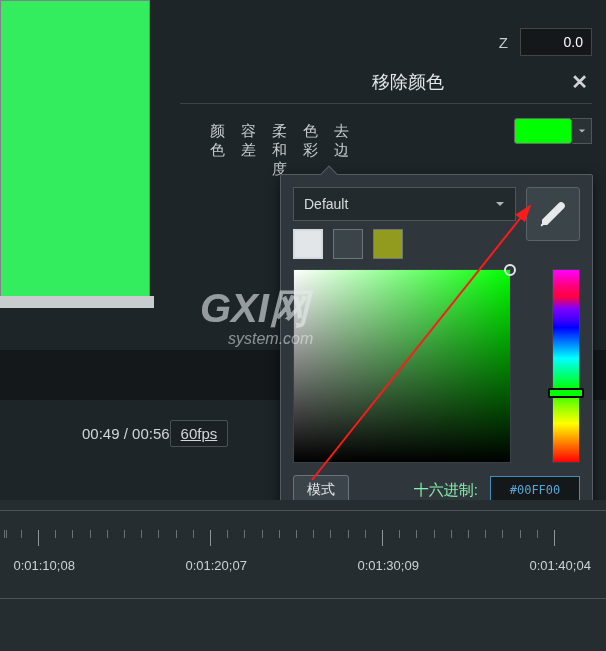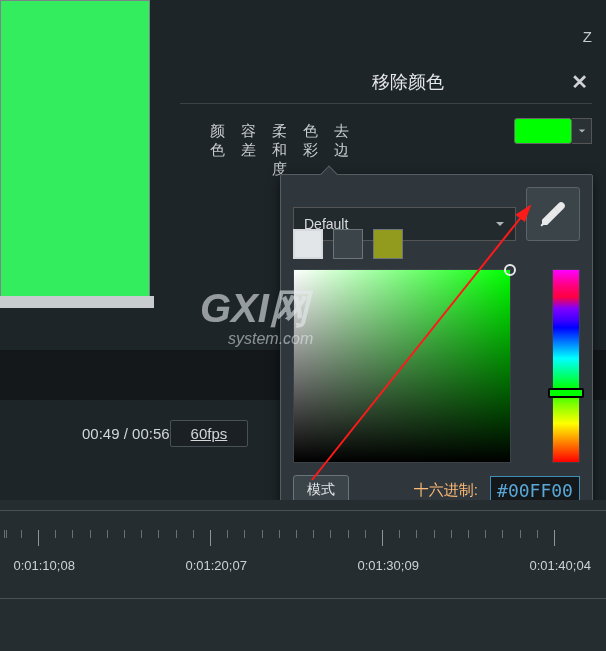--- a/index.html
+++ b/index.html
@@ -88,21 +88,21 @@
   .picker-arrow {
     position: absolute; top: -7px; left: 42px;
     width: 12px; height: 12px;
     background: #2f373c;
     border-left: 1px solid #555d62;
     border-top: 1px solid #555d62;
     transform: rotate(45deg);
   }
   .picker-topbar {
     position: absolute; left: 12px; top: 12px; right: 12px;
-    display: flex; align-items: flex-end; gap: 10px;
+    display: flex; align-items: flex-start; gap: 10px;
   }
   .preset-select {
     flex: 1; height: 34px;
     background: #222a2e; border: 1px solid #555;
     color: #d9dcde; padding: 0 10px;
     display: flex; align-items: center; justify-content: space-between;
     font-size: 14px; cursor: pointer;
   }
   .eyedrop-btn {
     width: 54px; height: 54px;
@@ -149,39 +149,39 @@
     position: absolute; left: 12px; right: 12px; bottom: 12px;
     display: flex; align-items: center; gap: 12px;
   }
   .mode-btn {
     width: 56px; height: 30px;
     background: #3b4449; border: 1px solid #6b747a;
     color: #e3e6e8; border-radius: 3px;
     display: flex; align-items: center; justify-content: center;
     font-size: 14px; cursor: pointer;
   }
-  .hex-label { flex: 1; text-align: right; color: #fdba74; font-size: 15px; }
+  .hex-label { flex: 1; text-align: right; color: #86efac; font-size: 15px; }
   .hex-input {
     width: 90px; height: 28px;
     background: #14181b; border: 1px solid #3f8fb8;
     color: #5aa7d6; text-align: center;
-    font-size: 18px; font-family: monospace;
+    font-size: 12px; font-family: monospace;
   }
   .annot-arrow {
     position: absolute; left: 300px; top: 180px;
     pointer-events: none;
   }
 
   .time-bar {
     position: absolute; left: 82px; top: 420px;
     display: flex; align-items: center; gap: 0;
     color: #d2d6d8; font-size: 15px;
   }
   .fps-box {
-    padding: 4px 20px; border: 1px solid #4a5156;
+    padding: 4px 10px; border: 1px solid #4a5156;
     background: #1a2024; border-radius: 2px; text-decoration: underline;
   }
 
   .timeline-zone {
     position: absolute; left: 0; right: 0; top: 500px; bottom: 0;
     background: #262d31;
   }
   .timeline-top {
     position: absolute; left: 0; right: 0; top: 10px; height: 1px;
     background: #4a5054;
@@ -214,20 +214,21 @@
 </style>
 </head>
 <body>
 
 <div class="preview-area"></div>
 <div class="preview-bottom"></div>
 <div class="dark-bar"></div>
 
 <div class="z-field">
   <label>Z</label>
+  <input type="text" value="0.0" style="">
 </div>
 
 <div class="panel-header">
   <span class="panel-title">移除颜色</span>
   <span class="close-x">✕</span>
 </div>
 
 <div class="labels-col">
   <div>颜色</div>
   <div>容差</div>

